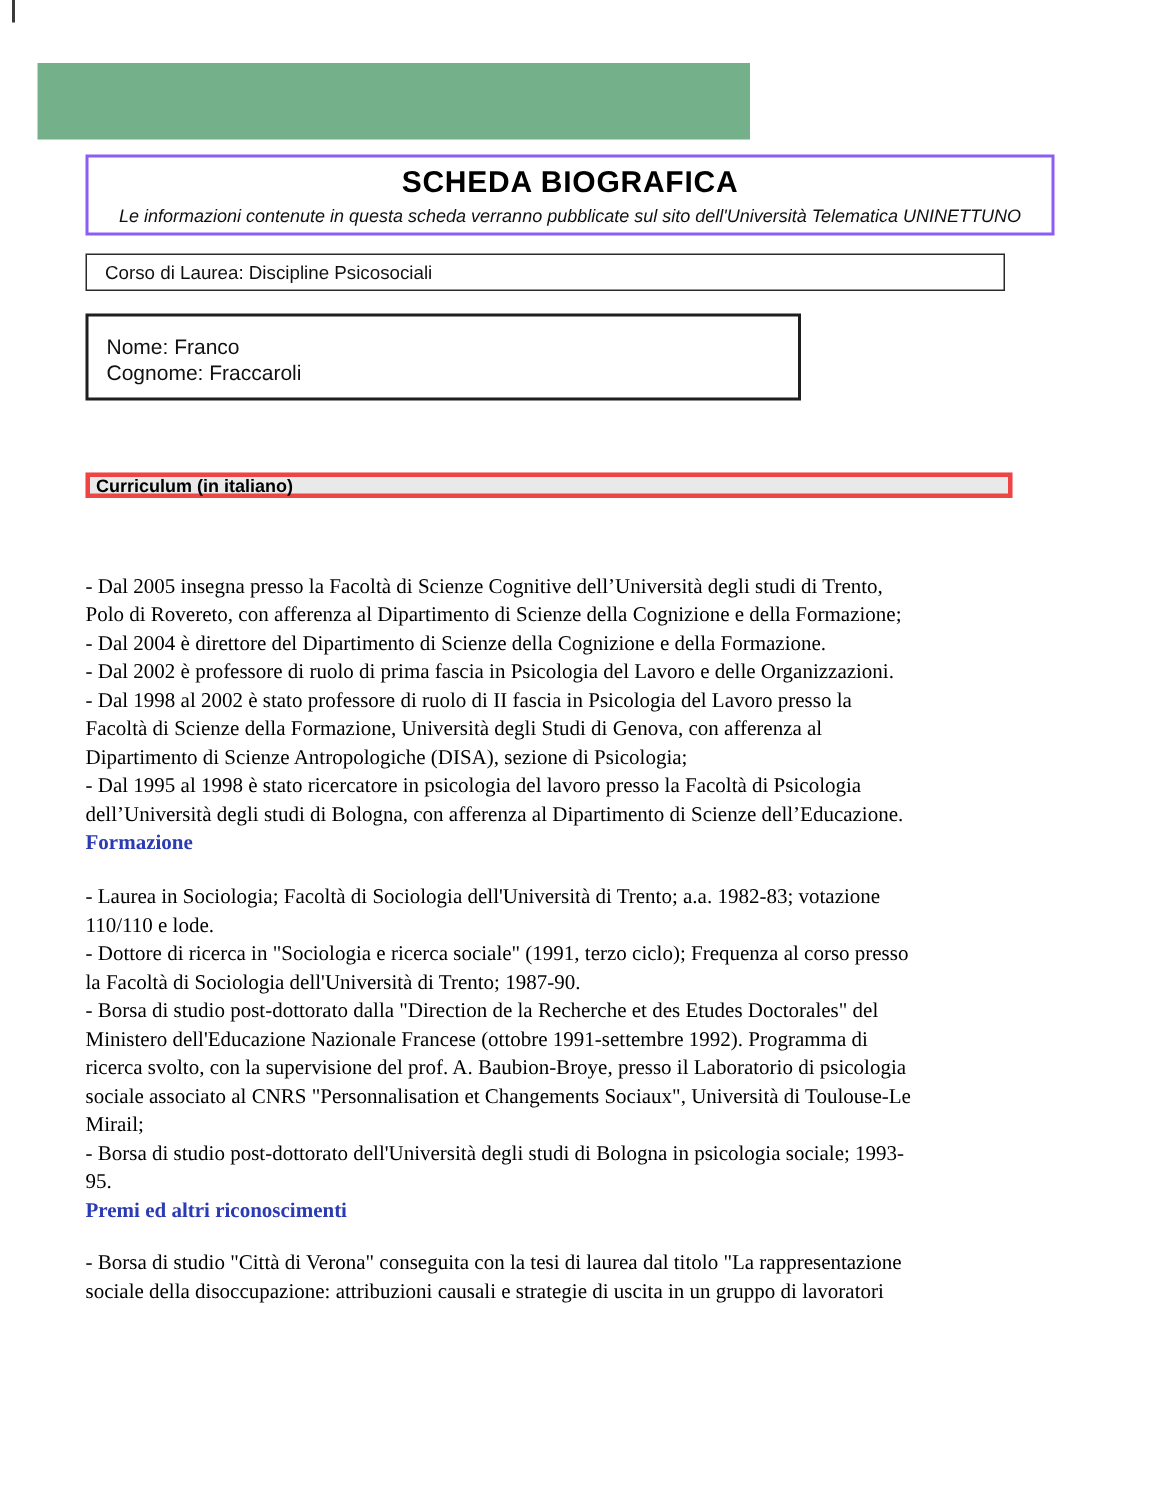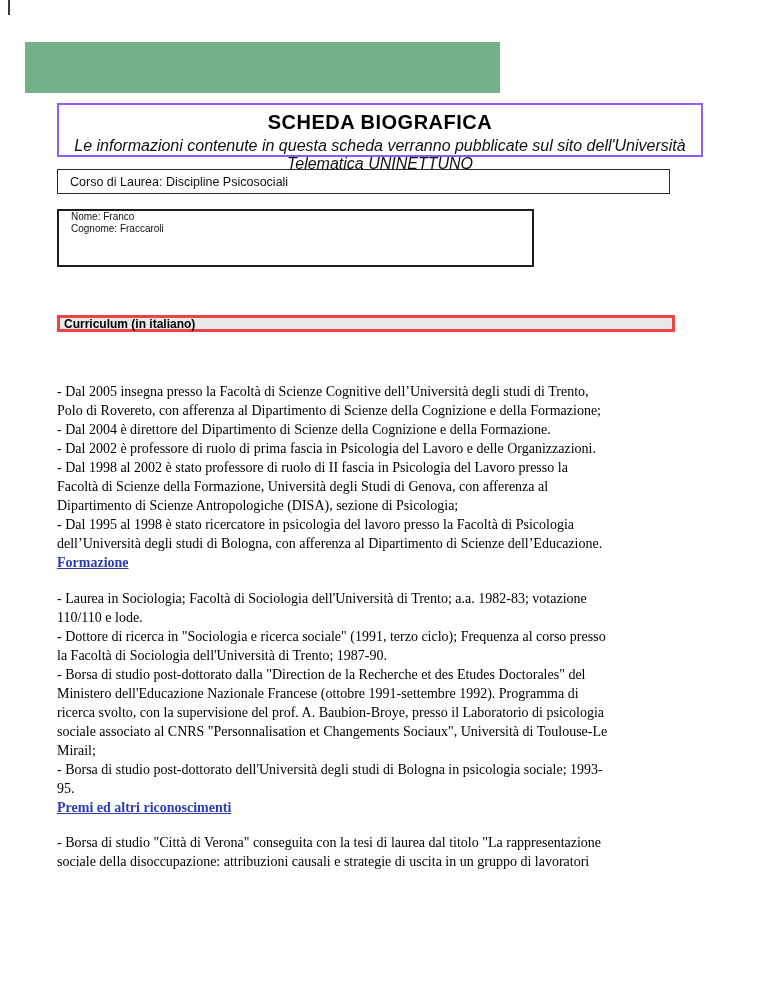--- a/index.html
+++ b/index.html
@@ -27,45 +27,45 @@
   .logo-arc { position:absolute; left:47px; top:-2px; width:18px; height:18px; border:2px solid #ccd0d1;
     border-left-color:transparent; border-bottom-color:transparent; border-radius:50%; transform:rotate(18deg); }
   .logo-dot { position:absolute; left:51px; top:2px; width:12px; height:10px; background:#3aa089; border-radius:50%; transform:rotate(-18deg); }
   .logo-one { position:absolute; left:58px; top:6px; font-family:"DejaVu Serif", serif; font-weight:bold;
     font-size:33px; line-height:1; color:#2f9f92; }
 
   
   .scheda-box { position:absolute; left:57px; top:103px; width:646px; height:54px;
     border:2px solid #8b5cf6; box-sizing:border-box; text-align:center; }
   .scheda-title { margin-top:6px; font-size:20px; font-weight:bold; letter-spacing:0.5px; color:#000; }
-  .scheda-subtitle { margin-top:3px; font-size:16px; font-style:italic; color:#101010; }
+  .scheda-subtitle { margin-top:3px; font-size:12px; font-style:italic; color:#101010; }
 
   
   .corso-box { position:absolute; left:57px; top:169px; width:613px; height:25px;
     border:1px solid #2a2a2a; box-sizing:border-box; display:flex; align-items:center;
     padding-left:12px; font-size:12.5px; }
 
   
   .nome-box { position:absolute; left:57px; top:209px; width:477px; height:58px;
-    border:2px solid #1f1f1f; box-sizing:border-box; padding:0 0 0 12px; font-size:10px; }
+    border:2px solid #1f1f1f; box-sizing:border-box; padding:12px 0 0 12px; font-size:14px; }
   .nome-box .row2 { margin-top:1px; }
 
   
   .section-bar { position:absolute; left:57px; top:315px; width:618px; height:17px;
     background:#e9e9e9; border:3px solid #ef4444; box-sizing:border-box;
     display:flex; align-items:center; padding-left:4px; font-size:12px; font-weight:bold; color:#000; }
 
   
   .para { position:absolute; left:57px; width:662px; font-family:"Liberation Serif", serif;
     font-size:14px; line-height:19px; color:#000; white-space:pre-line; }
   .para.intro { top:382px; }
   .para.body0 { top:589px; }
   .para.body1 { top:833px; }
   .subhead { position:absolute; left:57px; margin:0; font-family:"Liberation Serif", serif;
-    font-size:14px; font-weight:bold; color:#2b3bb3;text-decoration:underline; }
+    font-size:14px; font-weight:bold; color:#2b3bb3; }
   .subhead.h0 { top:555px; }
   .subhead.h1 { top:800px; }
 </style>
 </head>
 <body>
 
 <div class="page">
 
   <div class="corner-tick"></div>
 

